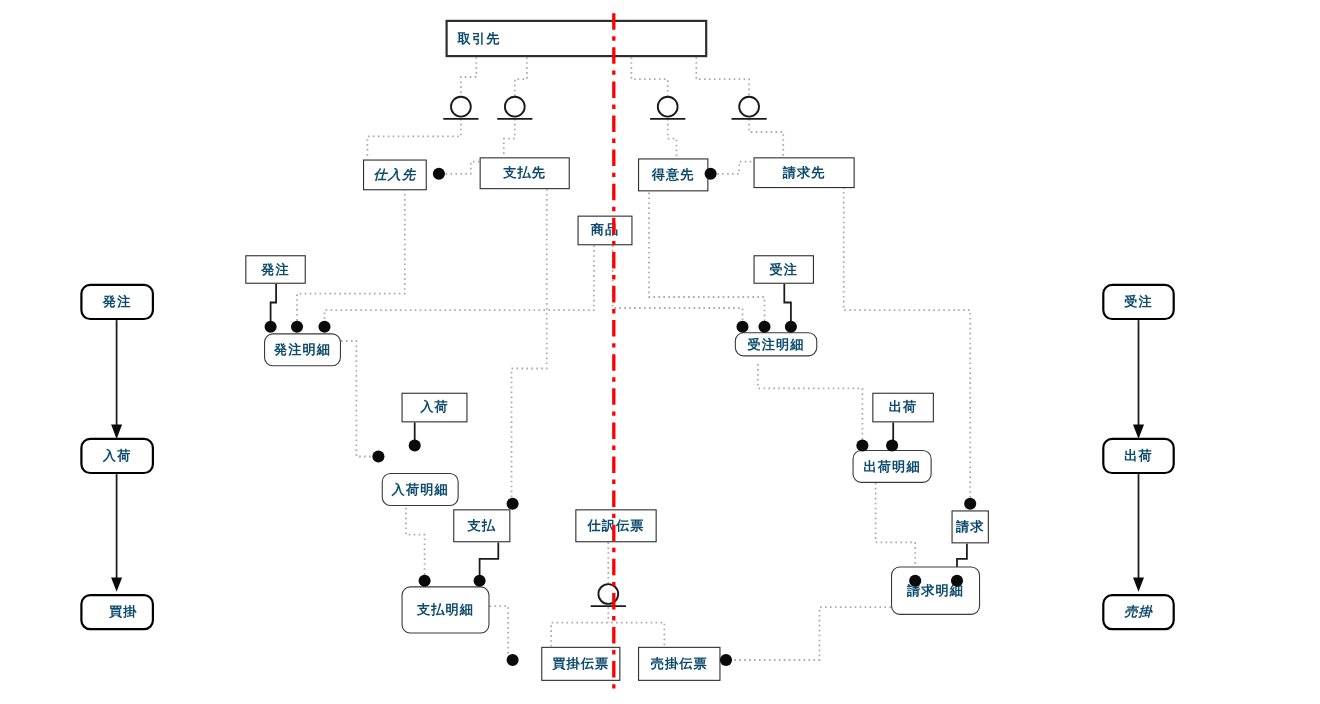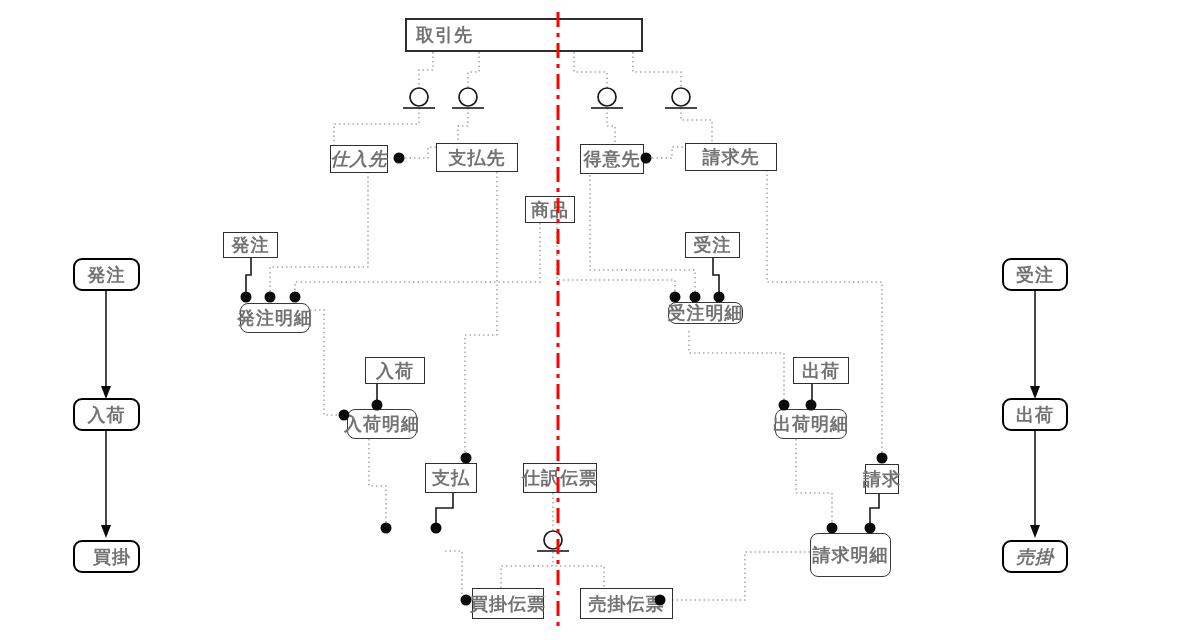--- a/index.html
+++ b/index.html
@@ -4,21 +4,21 @@
 <style>
   html,body{margin:0;padding:0;background:#ffffff;}
   .stage{
     position:relative;width:1200px;height:640px;background:#ffffff;overflow:hidden;
     font-family:"Liberation Sans","DejaVu Sans",sans-serif;
   }
   .layer{position:absolute;left:0;top:0;width:1200px;height:640px;pointer-events:none;}
   .node{
     position:absolute;display:flex;align-items:center;justify-content:center;
     background:#ffffff;border:1.5px solid #2e2e2e;box-sizing:border-box;
-    font-size:18px;font-weight:700;color:#737373;letter-spacing:1px;white-space:nowrap;
+    font-size:12px;font-weight:700;color:#0c4a6e;letter-spacing:1px;white-space:nowrap;
     z-index:2;
   }
   .node.head{border-width:2px;justify-content:flex-start;padding-left:9px;}
   .node.round{border-radius:8px;border-color:#3a3a3a;justify-content:center;}
   .node.pill{border-radius:9px;border:2.2px solid #000;}
   svg .dotted{stroke:#ababab;stroke-width:1.6;fill:none;stroke-dasharray:1.5 3;}
   svg .solid{stroke:#1a1a1a;stroke-width:1.6;fill:none;}
   svg .sym{stroke:#1a1a1a;stroke-width:1.7;fill:#ffffff;}
   svg .dot{fill:#0a0a0a;stroke:none;}
   .toplayer{z-index:5;}
@@ -113,45 +113,48 @@
       <span>受注明細</span>
     </div>
 
   <div class="node" style="left:365px;top:357px;width:60px;height:27px;">
       <span>入荷</span>
     </div>
   <div class="node" style="left:793px;top:357px;width:56px;height:27px;">
       <span>出荷</span>
     </div>
 
-  <div class="node round" style="left:347px;top:409px;width:70px;height:30px;">
+  <div class="node round" style="left:347px;top:430px;width:70px;height:30px;">
       <span>入荷明細</span>
     </div>
   <div class="node round" style="left:775px;top:409px;width:72px;height:30px;">
       <span>出荷明細</span>
     </div>
 
-  <div class="node" style="left:425px;top:463px;width:52px;height:30px;">
+  <div class="node" style="left:412px;top:463px;width:52px;height:30px;">
       <span>支払</span>
     </div>
   <div class="node" style="left:523px;top:463px;width:74px;height:30px;text-align:right;">
       <span>仕訳伝票</span>
     </div>
   <div class="node" style="left:865px;top:464px;width:34px;height:30px;">
       <span>請求</span>
     </div>
 
-  <div class="node round" style="left:810px;top:533px;width:81px;height:44px;">
+  <div class="node round" style="left:365px;top:533px;width:80px;height:43px;">
+      <span>支払明細</span>
+    </div>
+  <div class="node round" style="left:810px;top:515px;width:81px;height:44px;">
       <span>請求明細</span>
     </div>
 
-  <div class="node" style="left:472px;top:588px;width:72px;height:31px;">
+  <div class="node" style="left:492px;top:588px;width:72px;height:31px;">
       <span>買掛伝票</span>
     </div>
-  <div class="node" style="left:580px;top:588px;width:93px;height:31px;">
+  <div class="node" style="left:580px;top:588px;width:75px;height:31px;">
       <span>売掛伝票</span>
     </div>
 
   <div class="node pill" style="left:73px;top:258px;width:67px;height:33px;">
       <span>発注</span>
     </div>
   <div class="node pill" style="left:73px;top:398px;width:67px;height:33px;">
       <span>入荷</span>
     </div>
   <div class="node pill" style="left:73px;top:540px;width:67px;height:33px;padding-left:11px;">

